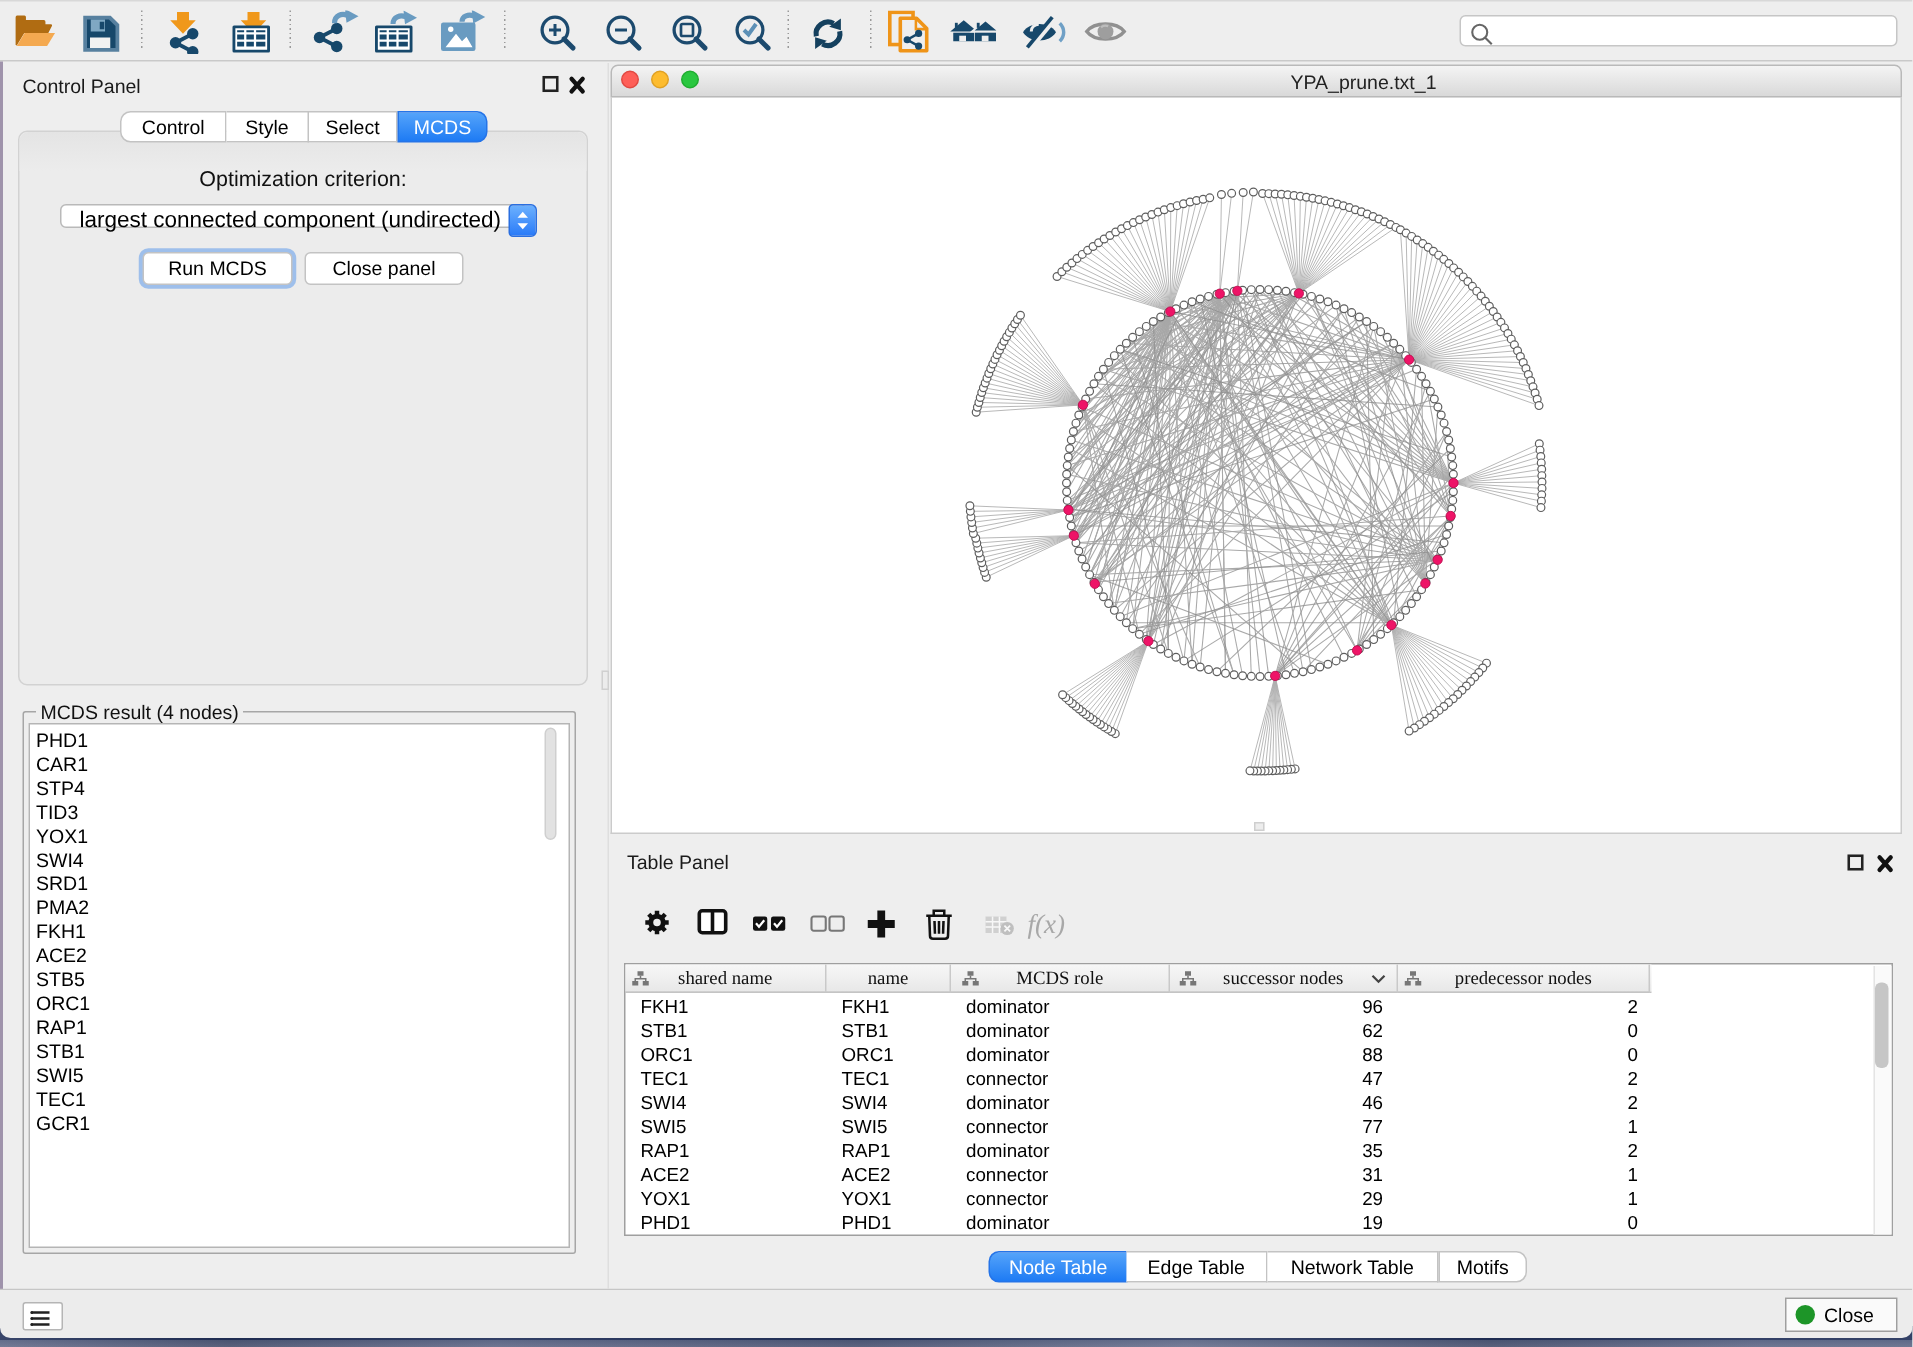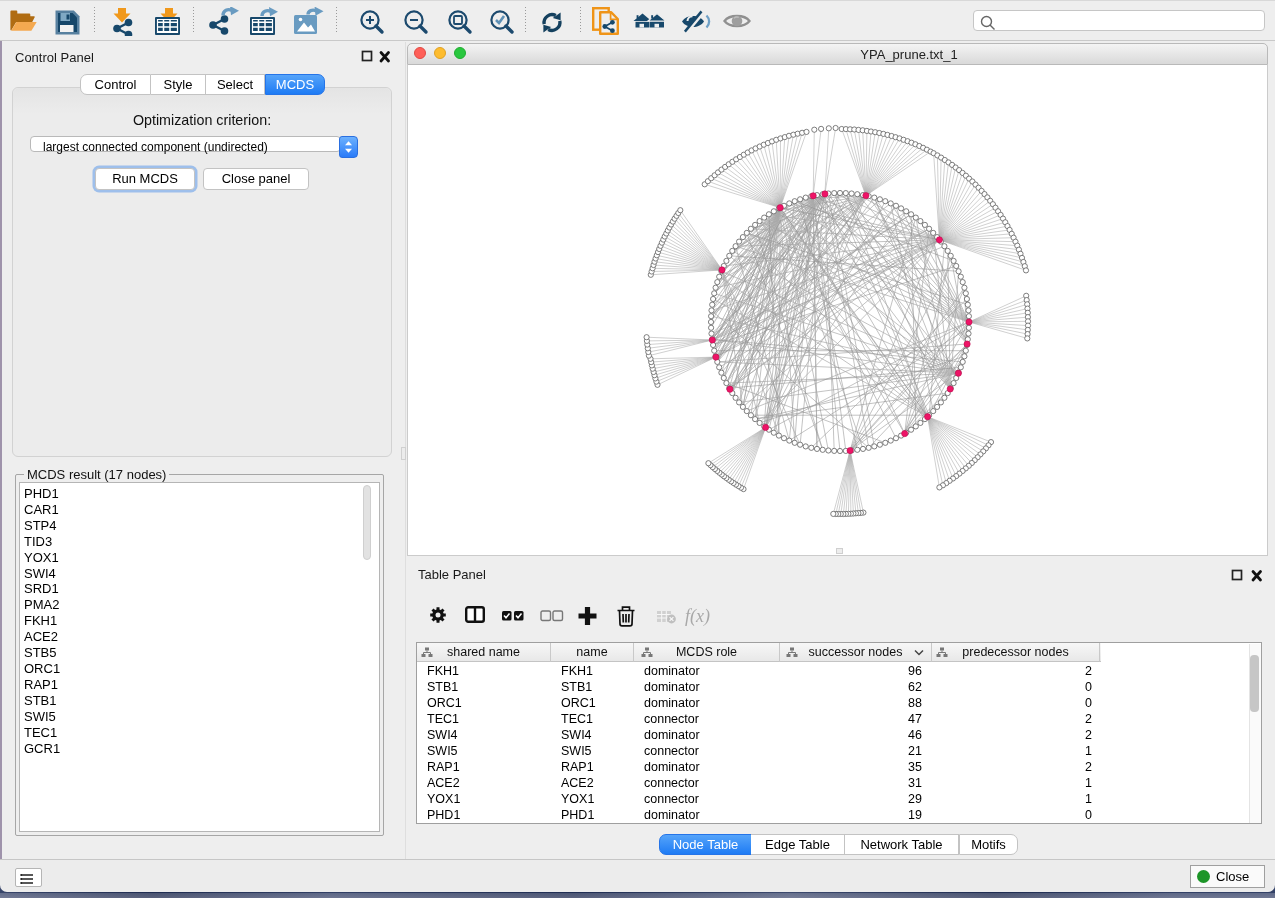--- a/index.html
+++ b/index.html
@@ -15,22 +15,22 @@
 #leftstrip { left:0; top:41px; width:1.5px; height:843px; background:#9f93ab; z-index:2; }
 #cp-title { left:15px; top:50px; font-size:13px; color:#1a1a1a; }
 .tab { position:absolute; top:74px; height:21px; z-index:5; background:#ffffff; border:1px solid #c3c3c3;
   font-size:13px; color:#000; text-align:center; line-height:19px; }
 .tab.sel { background:linear-gradient(#55a4fa,#1e7bf4); color:#fff; border-color:#2574e8; }
 #tabpane { z-index:1; left:12px; top:87px; width:380px; height:370px; background:#ececec;
   border:1px solid #d2d2d2; border-radius:6px; }
 #tabpane-top { z-index:2; left:13px; top:88px; width:378px; height:26px;
   background:linear-gradient(#e4e4e4,#ececec); border-radius:6px 6px 0 0; }
 #optlabel { z-index:3; left:0px; top:112px; width:404px; text-align:center; font-size:14.3px; color:#111; }
-#dropdown { z-index:3; left:30px; top:136px; width:311px; height:16px; background:#fff;
-  border:1px solid #b9b9b9; border-radius:4px; font-size:12px; line-height:20px; color:#000;
+#dropdown { z-index:3; left:40px; top:136px; width:311px; height:16px; background:#fff;
+  border:1px solid #b9b9b9; border-radius:4px; font-size:15px; line-height:20px; color:#000;
   padding-left:12px; }
 #dropcap { z-index:4; left:339px; top:136px; width:19px; height:22px; border-radius:3px 4px 4px 3px;
   background:linear-gradient(#6cb1fe,#2a7bf8); border:1px solid #2a6fe0; }
 .btn { z-index:3; position:absolute; height:22px; background:#ffffff; border:1px solid #c3c3c3;
   border-radius:4px; font-size:13px; color:#000; text-align:center; line-height:20px; }
 #runbtn { left:95px; top:168px; width:100px; box-shadow:0 0 0 2.5px rgba(125,172,235,.7); }
 #closebtn { left:203px; top:168px; width:106px; }
 #groupbox { left:15px; top:474px; width:369px; height:362px; border:1px solid #a6a6a6; border-radius:2px; }
 #grouplabel { left:24px; top:467px; background:#eeeeee; padding:0 3px; font-size:13px; color:#111; }
 #mcdslist { left:19px; top:482px; width:361px; height:350px; background:#fff; border:1px solid #b5b5b5;
@@ -45,21 +45,21 @@
 #netname { left:600px; top:47px; width:618px; text-align:center; font-size:13px; color:#222; }
 #netcanvas { left:407px; top:65px; width:861px; height:491px; background:#fff; overflow:hidden;
   border-left:1px solid #cbcbcb; border-right:1px solid #cbcbcb; border-bottom:1px solid #cbcbcb; }
 #netsplit { left:836px; top:548px; width:7px; height:6px; background:#ededed; border:1px solid #cfcfcf; }
 #cpsplit { left:401px; top:447px; width:5px; height:13px; background:#ececec; border:1px solid #d0d0d0; }
 #tp-title { left:418px; top:567px; font-size:13px; color:#1a1a1a; }
 #tblframe { left:416px; top:642px; width:846px; height:182px; background:#fff; border:1px solid #9f9f9f; }
 #tblheader { left:417px; top:643px; width:684px; height:19px;
   background:linear-gradient(#f7f7f7,#e8e8e8); border-bottom:1px solid #c4c4c4; }
 .hcell { position:absolute; top:643px; height:19px; border-right:1px solid #c9c9c9; border-bottom:1px solid #c4c4c4;
-  font-size:12.5px; color:#111; text-align:center; line-height:18px; }
+  font-size:12.5px; color:#111; text-align:center; line-height:18px;font-family:Liberation Serif, serif; }
 .trow { position:absolute; left:417px; width:830px; height:16px; font-size:12.5px; color:#000; }
 .tc { position:absolute; top:0; height:16px; line-height:16px; }
 .num { text-align:right; }
 #tblthumb { left:1250px; top:655px; width:9px; height:57px; background:#c6c6c6; border-radius:4px; }
 .btab { position:absolute; top:834px; height:21px; background:#fff; border:1px solid #c3c3c3;
   font-size:13px; color:#000; text-align:center; line-height:20px; }
 .btab.sel { background:linear-gradient(#55a4fa,#1e7bf4); color:#fff; border-color:#2574e8; }
 #statusbar { left:0; top:859px; width:1275px; height:33px; background:#ececec; border-top:1px solid #c6c6c6;
   border-radius:0 0 7px 7px; z-index:2; }
 #hambtn { left:15px; top:868px; width:27px; height:19px; background:#fff; border:1px solid #b5b5b5; border-radius:2px; z-index:3; }
@@ -236,21 +236,21 @@
 <div class="abs" id="optlabel">Optimization criterion:</div>
 <div class="abs" id="dropdown">largest connected component (undirected)</div>
 <div class="abs" id="dropcap"><svg width="17" height="20" viewBox="0 0 17 20">
  <path d="M5 8.2 L8.5 4.2 L12 8.2 Z" fill="#fff"></path>
  <path d="M5 11.8 L8.5 15.8 L12 11.8 Z" fill="#fff"></path>
     </svg></div>
 <div class="btn" id="runbtn">Run MCDS</div>
 <div class="btn" id="closebtn">Close panel</div>
 <div class="abs" id="groupbox"></div>
 <div class="abs" id="mcdslist">PHD1<br>CAR1<br>STP4<br>TID3<br>YOX1<br>SWI4<br>SRD1<br>PMA2<br>FKH1<br>ACE2<br>STB5<br>ORC1<br>RAP1<br>STB1<br>SWI5<br>TEC1<br>GCR1</div>
-<div class="abs" id="grouplabel">MCDS result (17 nodes)</div>
+<div class="abs" id="grouplabel">MCDS result (4 nodes)</div>
 <div class="abs" id="listthumb"></div>
 <div class="abs" id="vdivider"></div>
 <div class="abs" id="cpsplit"></div>
 
 <div class="abs" id="netcanvas"><svg width="861" height="490" viewBox="0 0 861 490">
 <g stroke="#939393" stroke-width="0.7" opacity="0.8">
 <line x1="372.2" y1="142.7" x2="334.9" y2="341.9"></line>
 <line x1="372.2" y1="142.7" x2="324.3" y2="328.1"></line>
 <line x1="372.2" y1="142.7" x2="315.8" y2="313.0"></line>
 <line x1="372.2" y1="142.7" x2="309.3" y2="296.9"></line>
@@ -1156,21 +1156,21 @@
 <span class="tc" style="left:10px">SWI4</span>
 <span class="tc" style="left:144px">SWI4</span>
 <span class="tc" style="left:227px">dominator</span>
 <span class="tc num" style="left:400px;width:105px">46</span>
 <span class="tc num" style="left:573px;width:102px">2</span>
 </div>
 <div class="trow" style="top:743px">
 <span class="tc" style="left:10px">SWI5</span>
 <span class="tc" style="left:144px">SWI5</span>
 <span class="tc" style="left:227px">connector</span>
-<span class="tc num" style="left:400px;width:105px">21</span>
+<span class="tc num" style="left:400px;width:105px">77</span>
 <span class="tc num" style="left:573px;width:102px">1</span>
 </div>
 <div class="trow" style="top:759px">
 <span class="tc" style="left:10px">RAP1</span>
 <span class="tc" style="left:144px">RAP1</span>
 <span class="tc" style="left:227px">dominator</span>
 <span class="tc num" style="left:400px;width:105px">35</span>
 <span class="tc num" style="left:573px;width:102px">2</span>
 </div>
 <div class="trow" style="top:775px">

